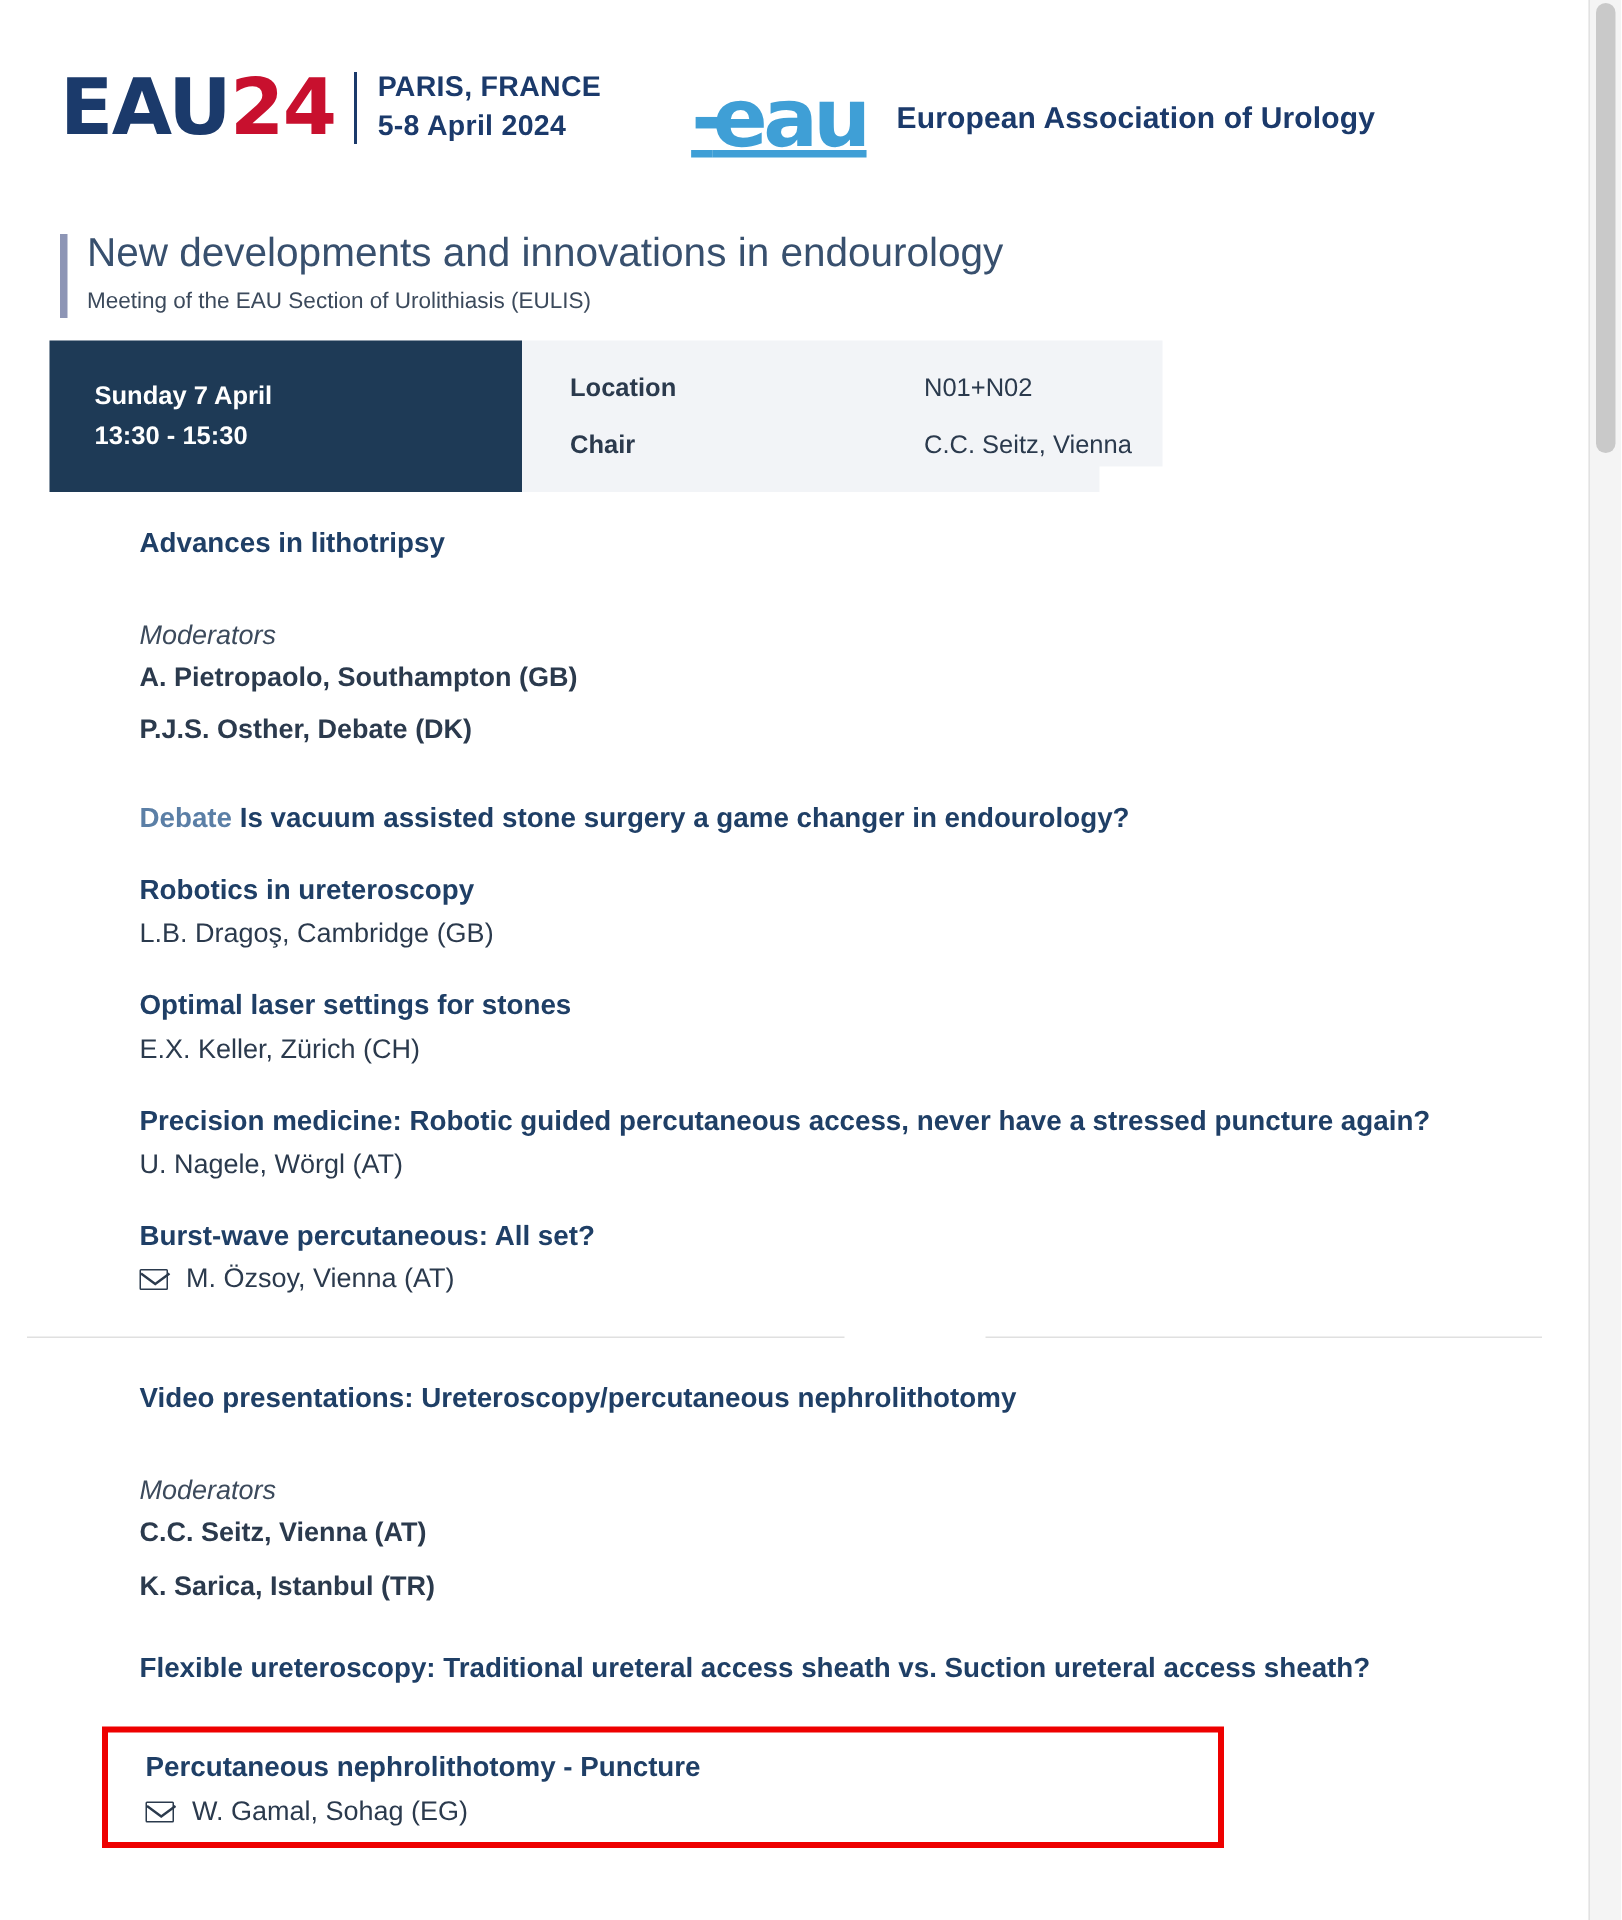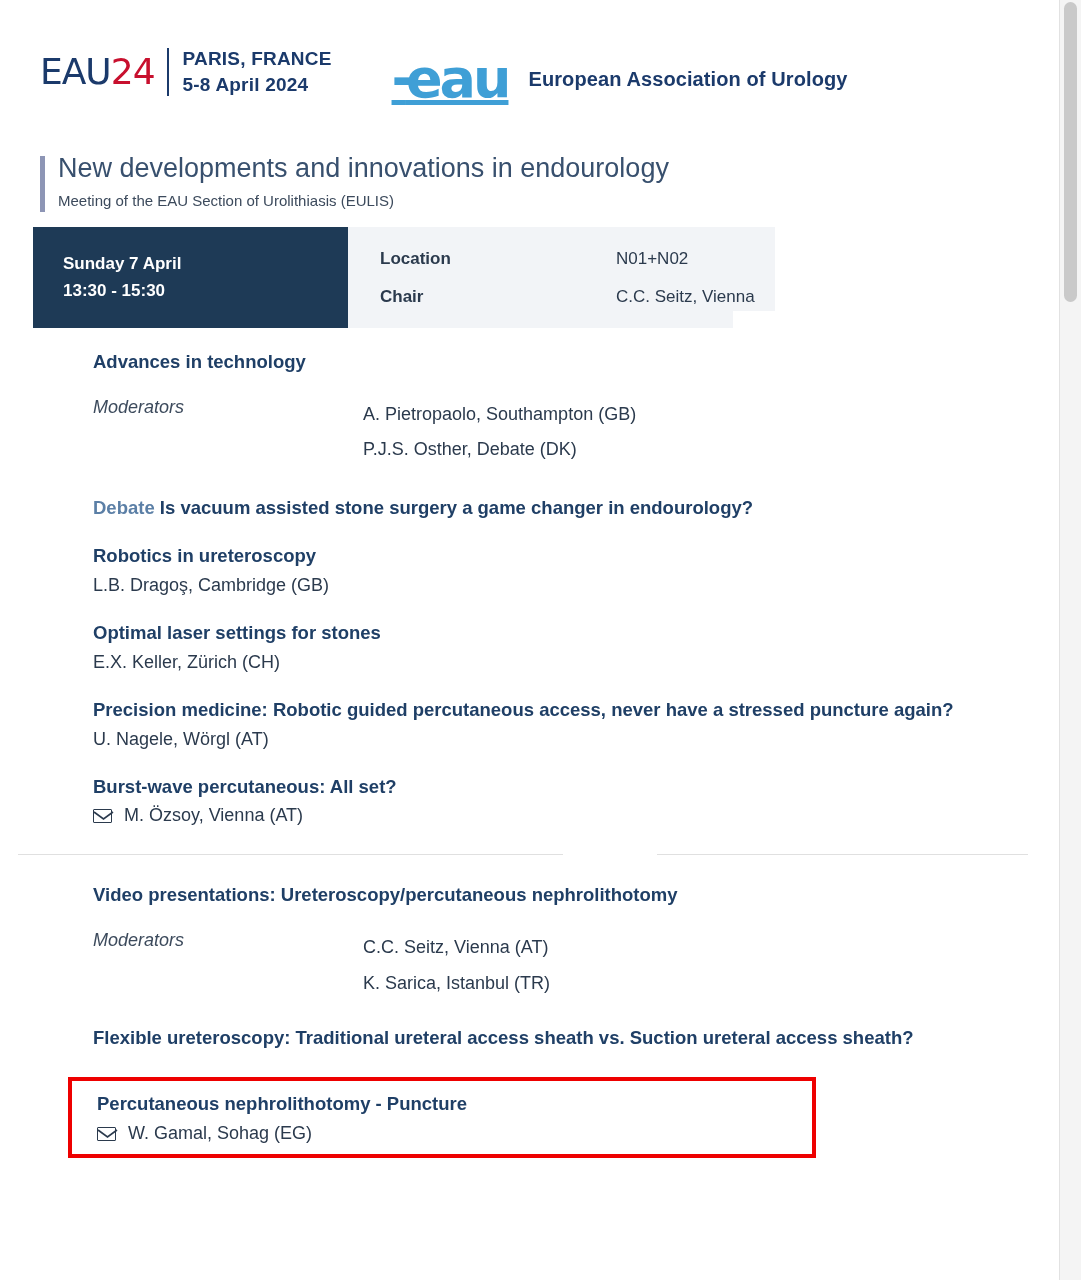--- a/index.html
+++ b/index.html
@@ -45,22 +45,22 @@
   .header {
     display: flex;
     align-items: flex-start;
     padding: 46px 0 0 40px;
   }
   .eau24 {
     display: flex;
     align-items: center;
   }
   .eau24-word {
-    font-size: 36px;
-    font-weight: normal;
+    font-size: 52px;
+    font-weight: bold;
     letter-spacing: -1px;
     line-height: 1;
     color: #1b3a6b;
     font-family: "DejaVu Sans", sans-serif;
   }
   .eau24-num {
     color: #c8102e;
   }
   .eau24-rule {
     width: 2px;
@@ -175,32 +175,34 @@
   }
   .block-title {
     font-size: 18.5px;
     font-weight: bold;
     color: #1f3f66;
     margin: 22px 0 0 0;
     line-height: 1.35;
   }
   .mod-row {
     display: flex;
-    margin-top: 22px;
+    margin-top: 38px;
+    flex-direction: column;
   }
   .mod-label {
     width: 270px;
     font-size: 18px;
     font-style: italic;
     color: #3c4a5c;
   }
   .mod-names {
     font-size: 18px;
     color: #2b3a4d;
     line-height: 1.95;
+    font-weight: bold;
   }
   .debate-line {
     margin-top: 30px;
     font-size: 18.5px;
     font-weight: bold;
     color: #1f3f66;
   }
   .debate-tag {
     color: #5b7fa6;
     font-weight: bold;
@@ -318,21 +320,21 @@
         <div class="info-row">
           <div class="info-label">Chair</div>
           <div class="info-value">C.C. Seitz, Vienna</div>
         </div>
         <div class="info-gapblock"></div>
       </div>
     </div>
 
     <div class="body">
 
-      <div class="block-title">Advances in technology</div>
+      <div class="block-title">Advances in lithotripsy</div>
 
       <div class="mod-row">
         <div class="mod-label">Moderators</div>
         <div class="mod-names">
           <div>A. Pietropaolo, Southampton (GB)</div>
           <div>P.J.S. Osther, Debate (DK)</div>
         </div>
       </div>
 
       <div class="debate-line">

